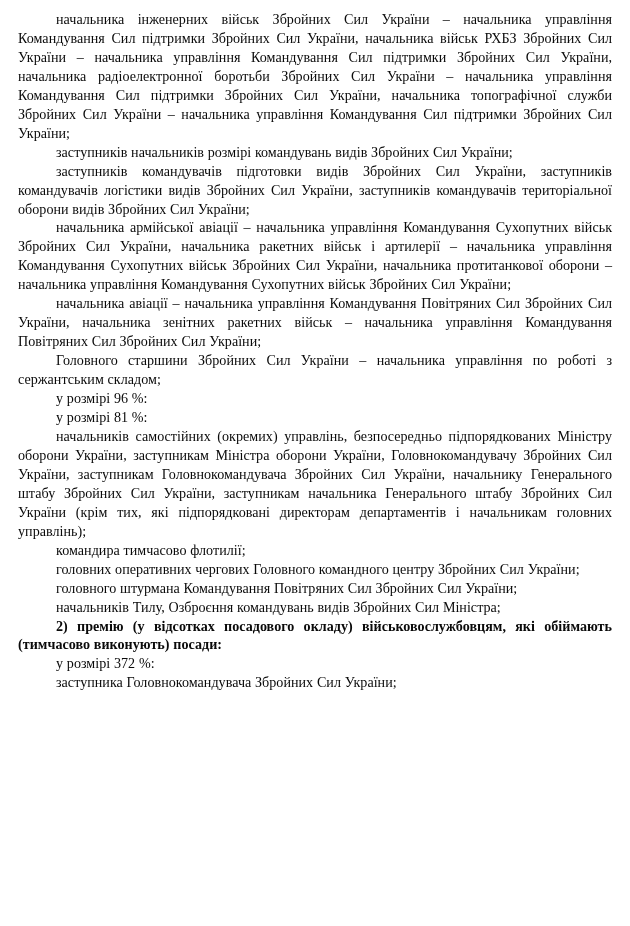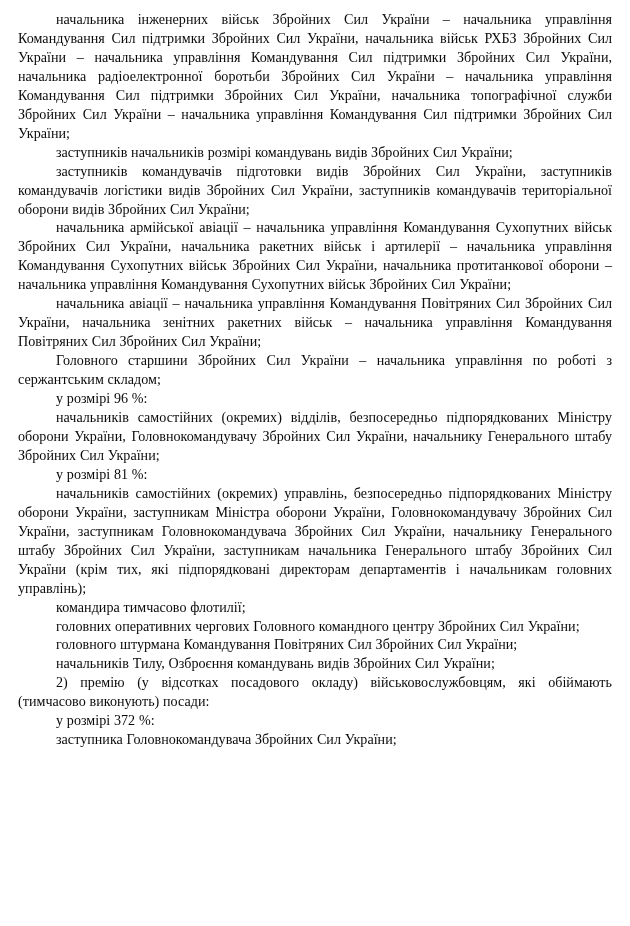--- a/index.html
+++ b/index.html
@@ -27,21 +27,21 @@
     text-align: justify;
     text-justify: inter-word;
     hyphens: none;
   }
   p.para {
     margin: 0;
     padding: 0;
     text-indent: 38px;
   }
   p.para b {
-    font-weight: normal;
+    font-weight: bold;
     margin-top: 44px;
   }
   
   .doc-body {
     letter-spacing: 0.02px;
     word-spacing: 0.2px;
   }
 </style>
 </head>
 <body>
@@ -49,25 +49,24 @@
 <div class="page">
   <div class="doc-body">
 
     <p class="para">начальника інженерних військ Збройних Сил України – начальника управління Командування Сил підтримки Збройних Сил України, начальника військ РХБЗ Збройних Сил України – начальника управління Командування Сил підтримки Збройних Сил України, начальника радіоелектронної боротьби Збройних Сил України – начальника управління Командування Сил підтримки Збройних Сил України, начальника топографічної служби Збройних Сил України – начальника управління Командування Сил підтримки Збройних Сил України;</p>
     <p class="para">заступників начальників розмірі командувань видів Збройних Сил України;</p>
     <p class="para">заступників командувачів підготовки видів Збройних Сил України, заступників командувачів логістики видів Збройних Сил України, заступників командувачів територіальної оборони видів Збройних Сил України;</p>
     <p class="para">начальника армійської авіації – начальника управління Командування Сухопутних військ Збройних Сил України, начальника ракетних військ і артилерії – начальника управління Командування Сухопутних військ Збройних Сил України, начальника протитанкової оборони – начальника управління Командування Сухопутних військ Збройних Сил України;</p>
     <p class="para">начальника авіації – начальника управління Командування Повітряних Сил Збройних Сил України, начальника зенітних ракетних військ – начальника управління Командування Повітряних Сил Збройних Сил України;</p>
     <p class="para">Головного старшини Збройних Сил України – начальника управління по роботі з сержантським складом;</p>
     <p class="para">у розмірі 96 %:</p>
-    <p class="para">начальників самостійних (окремих) відділів, безпосередньо підпорядкованих Міністру оборони України, Головнокомандувачу Збройних Сил України, начальнику Генерального штабу Збройних Сил України;</p>
     <p class="para">у розмірі 81 %:</p>
     <p class="para">начальників самостійних (окремих) управлінь, безпосередньо підпорядкованих Міністру оборони України, заступникам Міністра оборони України, Головнокомандувачу Збройних Сил України, заступникам Головнокомандувача Збройних Сил України, начальнику Генерального штабу Збройних Сил України, заступникам начальника Генерального штабу Збройних Сил України (крім тих, які підпорядковані директорам департаментів і начальникам головних управлінь);</p>
     <p class="para">командира тимчасово флотилії;</p>
     <p class="para">головних оперативних чергових Головного командного центру Збройних Сил України;</p>
     <p class="para">головного штурмана Командування Повітряних Сил Збройних Сил України;</p>
-    <p class="para">начальників Тилу, Озброєння командувань видів Збройних Сил України;</p>
+    <p class="para">начальників Тилу, Озброєння командувань видів Збройних Сил Міністра;</p>
     <p class="para"><b>2) премію (у відсотках посадового окладу) військовослужбовцям, які обіймають (тимчасово виконують) посади:</b></p>
     <p class="para">у розмірі 372 %:</p>
     <p class="para">заступника Головнокомандувача Збройних Сил України;</p>
 
   </div>
 </div>
 
 </body></html>

